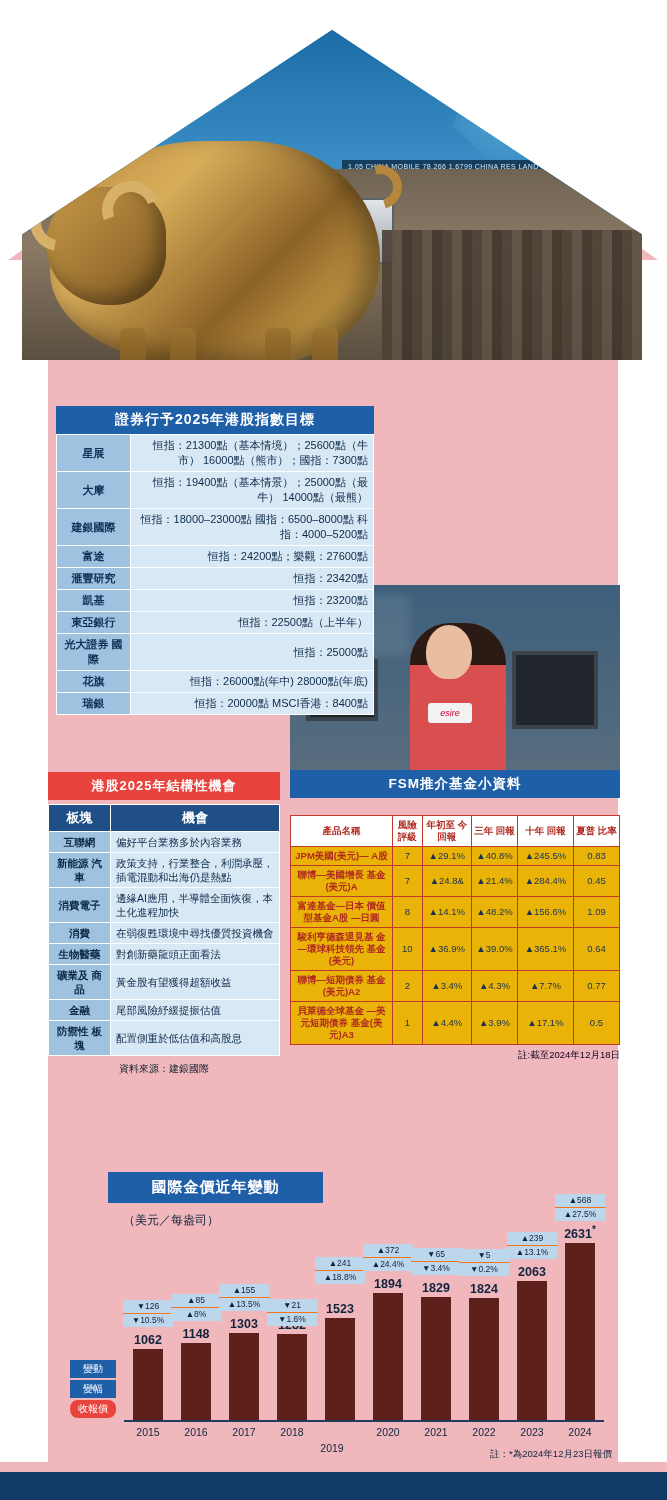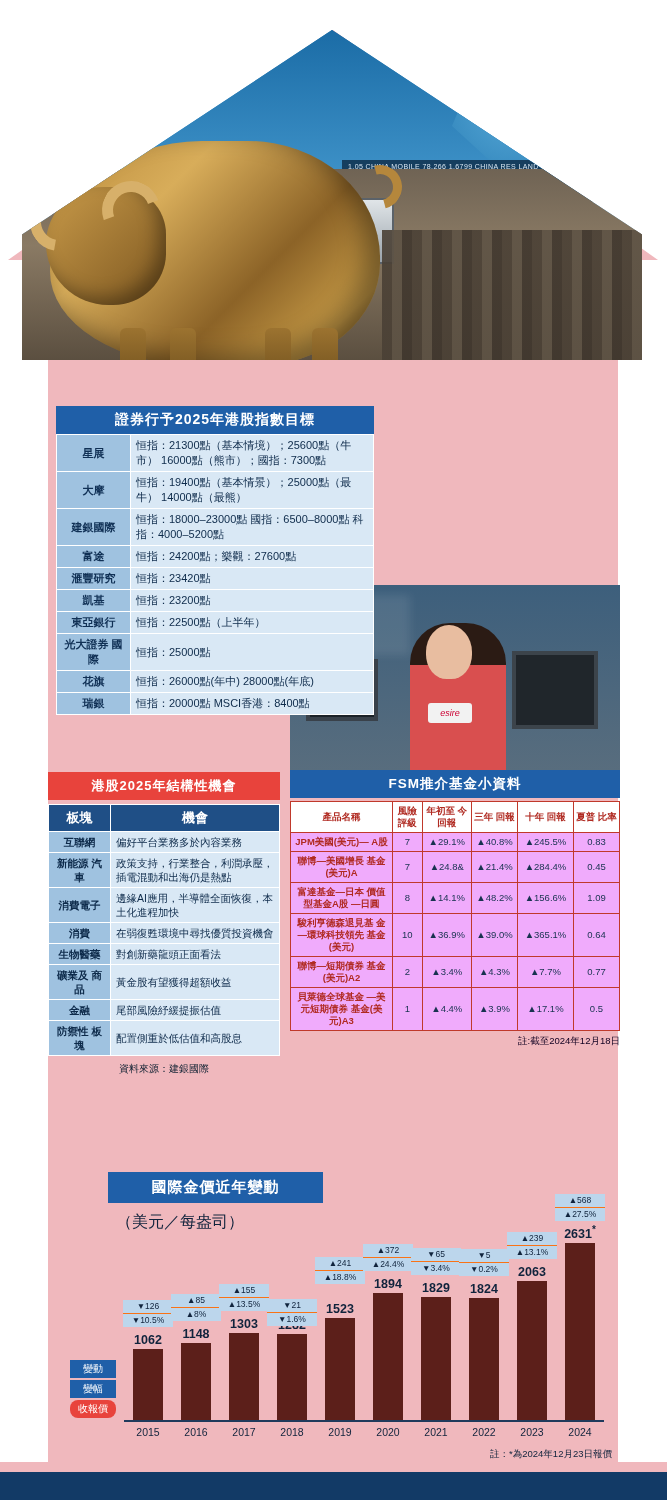--- a/index.html
+++ b/index.html
@@ -107,21 +107,21 @@
   .of-tag { position:absolute; left:138px; top:118px; width:44px; height:20px;
     background:#f2f2f2; border-radius:3px; color:#c03; font-size:9px; text-align:center; line-height:20px; font-style:italic;}
 
   
   #sec-panel { position:absolute; left:56px; top:406px; width:318px; }
   #sec-panel .title {
     background:#1f5fa8; color:#fff; font-size:14px; font-weight:bold;
     text-align:center; padding:5px 0; letter-spacing:1px;
   }
   #sec-panel table { width:100%; border-collapse:collapse; }
-  #sec-panel td { border:1px solid #ffffff; padding:3px 5px; font-size:11px; color:#0d2a4a; vertical-align:middle; }
+  #sec-panel td { border:1px solid #ffffff; padding:3px 5px; font-size:11px; color:#0d2a4a; vertical-align:middle;text-align:right; }
   #sec-panel td.name { width:74px; background:#9fc2e0; text-align:center; font-weight:bold; color:#103055; }
   #sec-panel td.val { background:#d9e8f5; line-height:15px; }
 
   
   #opp-panel { position:absolute; left:48px; top:772px; width:232px; }
   #opp-panel .title {
     background:#e8433c; color:#fff; font-size:13px; font-weight:bold;
     text-align:center; padding:5px 0; letter-spacing:1px;
   }
   #opp-panel table { width:100%; border-collapse:collapse; margin-top:4px; }
@@ -130,41 +130,41 @@
   #opp-panel td.sector { width:62px; background:#9fc2e0; text-align:center; font-weight:bold; }
   #opp-panel td.txt { background:#d9e8f5; }
   #opp-panel .src { font-size:10px; color:#123; text-align:center; margin-top:6px; }
 
   
   #fsm-panel { position:absolute; left:290px; top:770px; width:330px; }
   #fsm-panel .title {
     background:#1f5fa8; color:#fff; font-size:13.5px; font-weight:bold;
     text-align:center; padding:5px 0; letter-spacing:1px;
   }
-  #fsm-panel table { width:100%; border-collapse:collapse; background:#f0abfc; margin-top:3px; }
+  #fsm-panel table { width:100%; border-collapse:collapse; background:#eab308; margin-top:17px; }
   #fsm-panel th {
     border:1px solid #c0392b; background:#ffffff; color:#b02a21;
     font-size:9.5px; padding:3px 1px; line-height:12px; font-weight:bold;
   }
   #fsm-panel td {
     border:1px solid #c0392b; font-size:9.5px; padding:3px 2px;
     text-align:center; color:#17324f; line-height:12px;
   }
   #fsm-panel td.fund { text-align:center; color:#b02a21; font-weight:bold; font-size:9.5px; }
   #fsm-panel .note { font-size:9.5px; color:#102; text-align:right; margin-top:4px; }
   .up { color:#c0392b; }
 
   
   #gold-panel { position:absolute; left:56px; top:1160px; width:560px; height:310px; }
   #gold-panel .title {
     position:absolute; left:52px; top:12px; width:215px;
     background:#1f5fa8; color:#fff; font-size:15px; font-weight:bold;
     text-align:center; padding:6px 0; letter-spacing:1px;
   }
-  #gold-panel .unit { position:absolute; left:60px; top:52px; font-size:16px; color:#10233c; }
+  #gold-panel .unit { position:absolute; left:67px; top:52px; font-size:12px; color:#10233c; }
   .legend { position:absolute; left:14px; top:200px; width:46px; }
   .legend div { font-size:10px; color:#fff; text-align:center; padding:2px 0; margin-bottom:2px; }
   .lg1 { background:#1f5fa8; }
   .lg2 { background:#1f5fa8; }
   .lg3 { background:#e8433c;border-radius:8px; }
   .plot { position:absolute; left:68px; top:60px; width:480px; height:200px; }
   .bar-col { position:absolute; bottom:0; width:30px; }
   .bar { width:30px; background:#5c1f1a; }
   .bar-price {
     position:absolute; bottom:100%; left:-8px; width:46px; text-align:center;
@@ -505,21 +505,21 @@
             <div class="b2">▲27.5%</div>
           </div>
         </div>
       </div>
     <div class="axis"></div>
     <div class="xlabels" id="xlabels">
         <span style="left: 0px;">2015</span>
         <span style="left: 48px;">2016</span>
         <span style="left: 96px;">2017</span>
         <span style="left: 144px;">2018</span>
-        <span style="left: 192px;">2019</span>
+        <span style="left: 184px; margin-top: 16px;">2019</span>
         <span style="left: 240px;">2020</span>
         <span style="left: 288px;">2021</span>
         <span style="left: 336px;">2022</span>
         <span style="left: 384px;">2023</span>
         <span style="left: 432px;">2024</span>
       </div>
     <div class="footnote">註：*為2024年12月23日報價</div>
   </div>
 
   <div class="pink-strip"></div>

